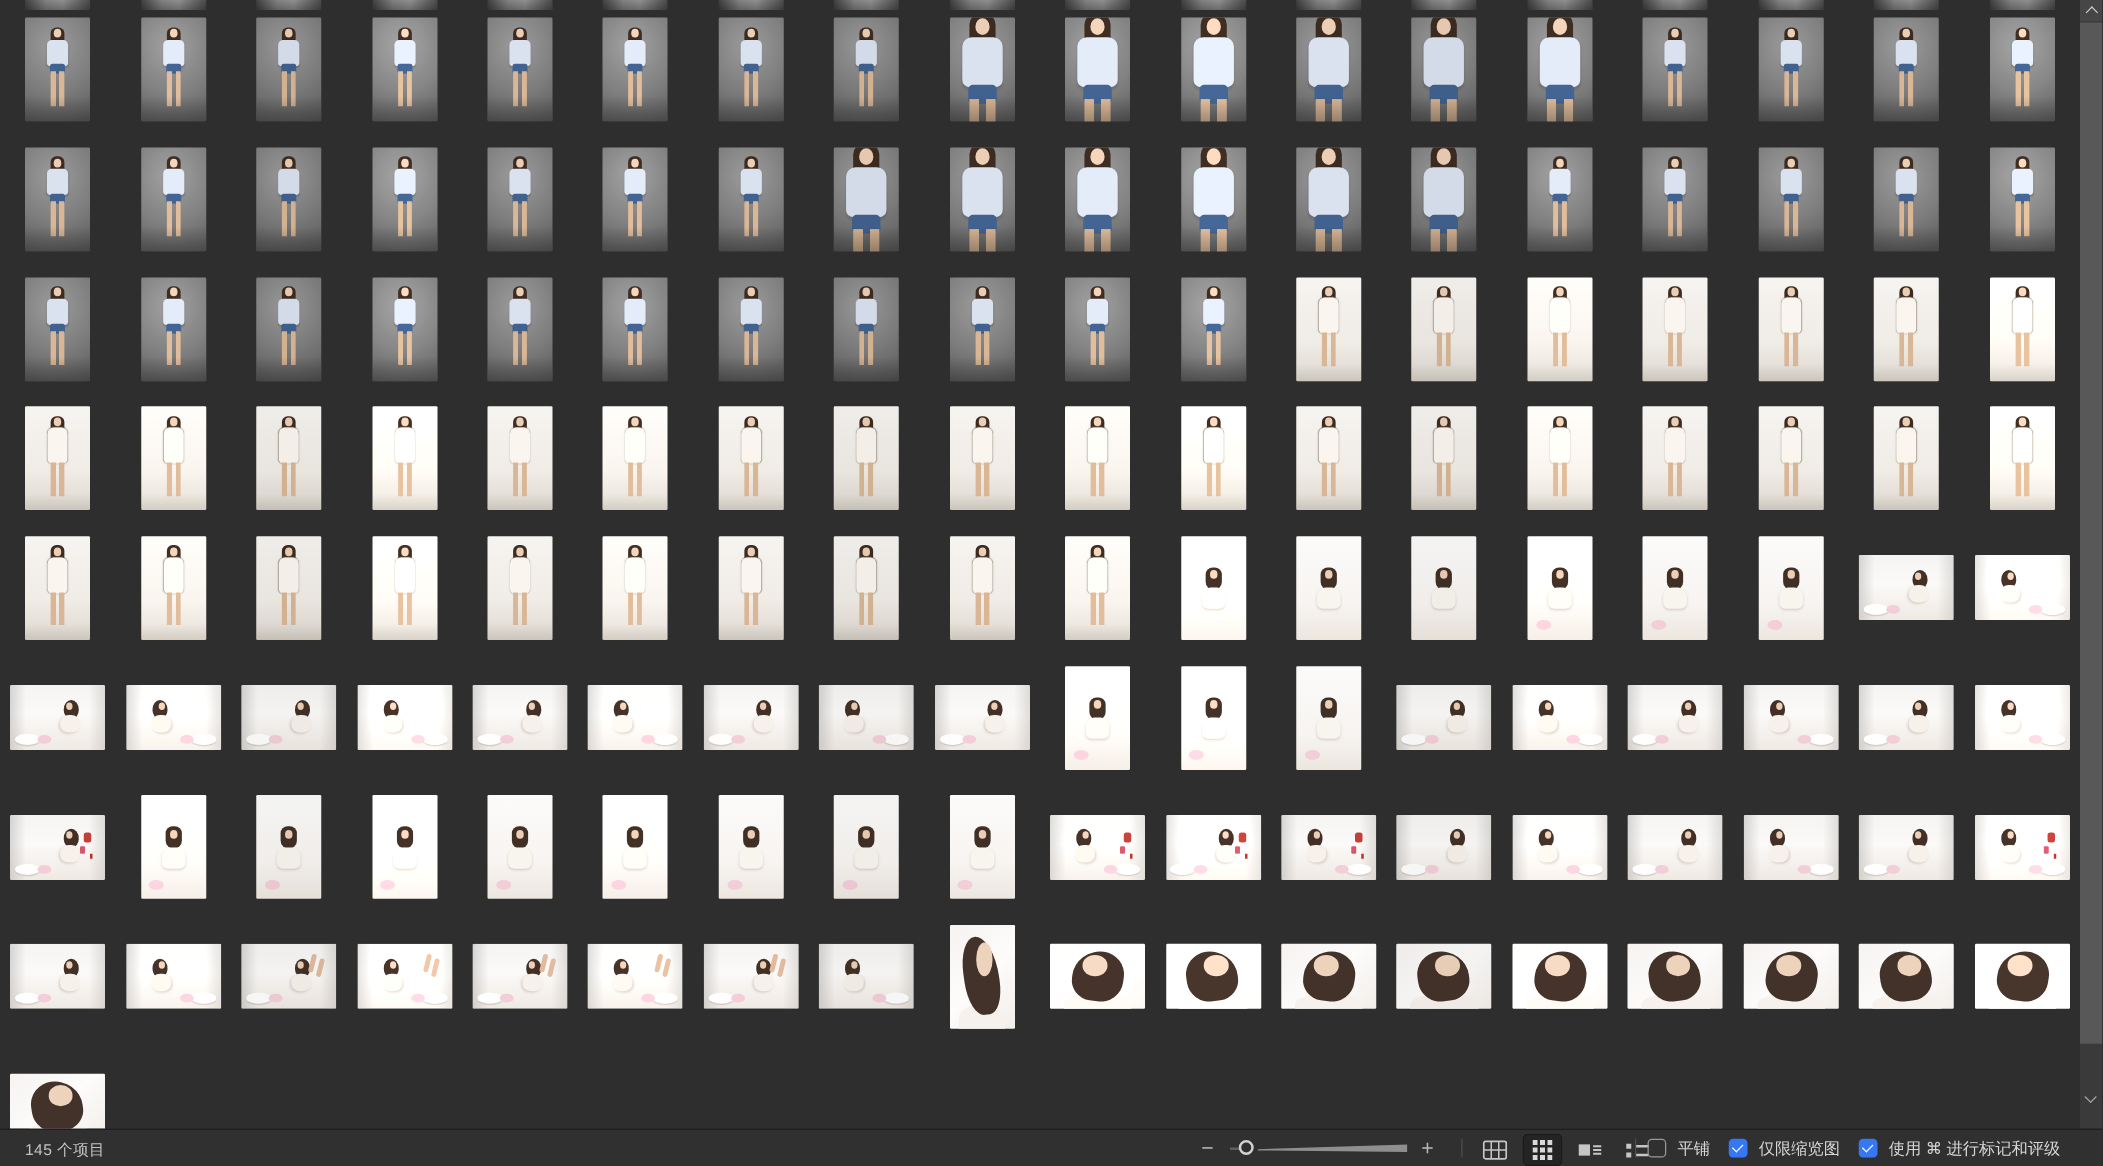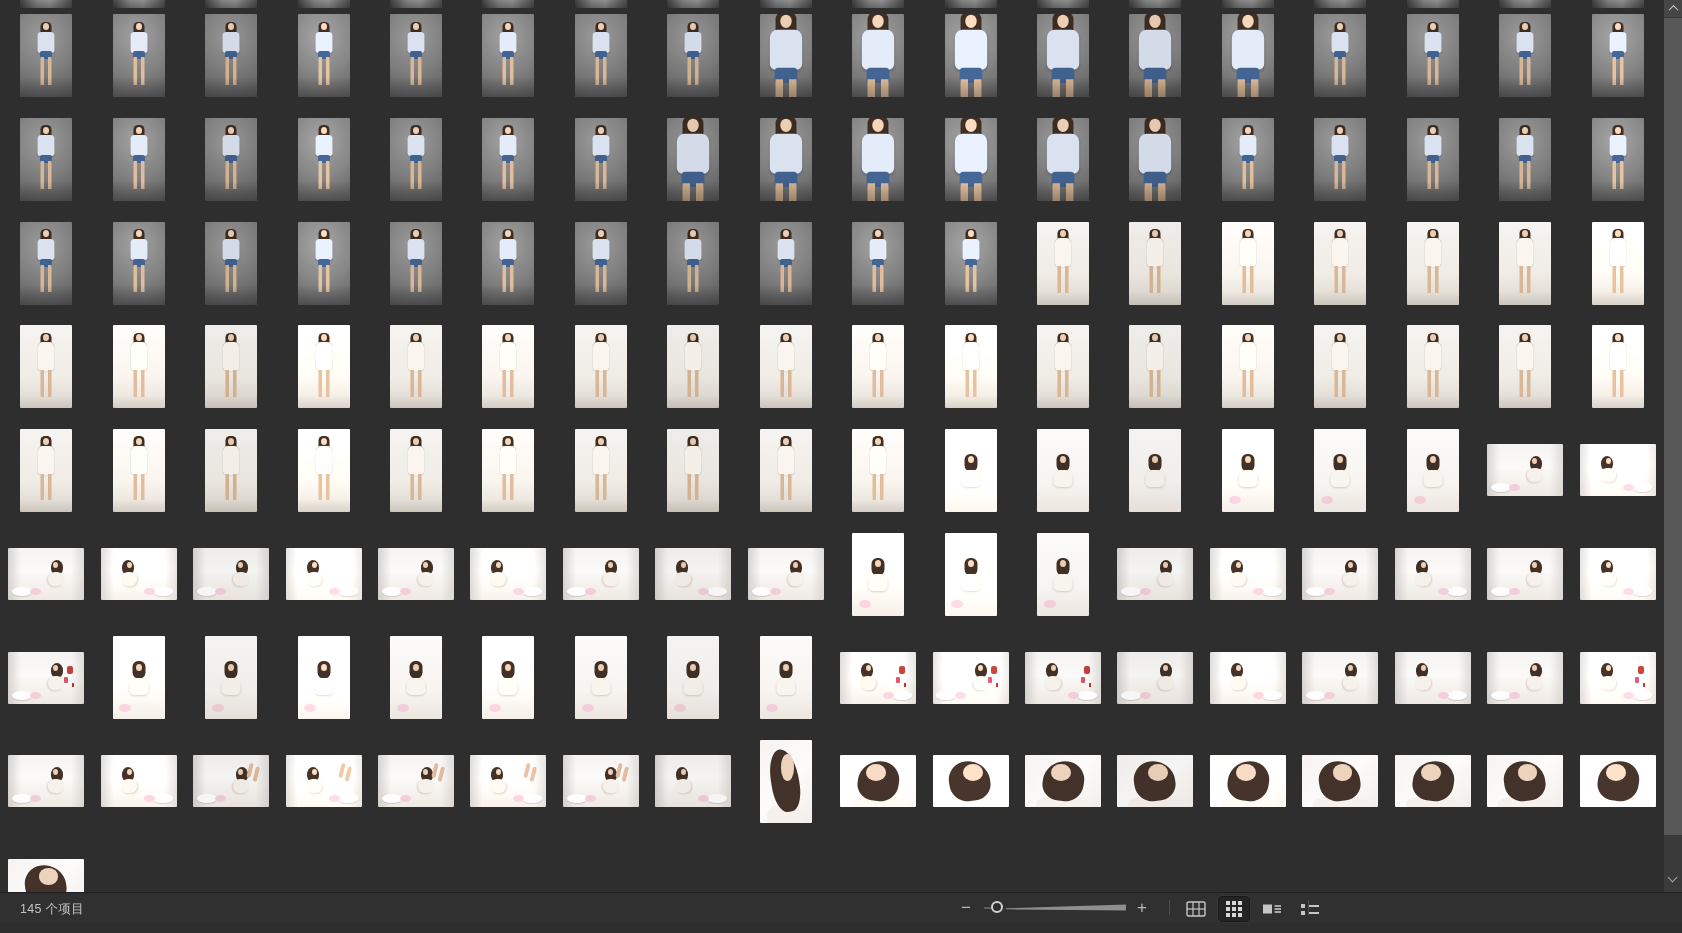--- a/index.html
+++ b/index.html
@@ -86,21 +86,21 @@
   #scrollbar{position:absolute;right:0;top:0;width:18px;height:903px;background:#3a3a3a;}
   .sb-up{position:absolute;top:0;left:0;width:18px;height:17px;background:#464646;
          display:flex;align-items:center;justify-content:center;}
   .chev-up{width:6px;height:6px;border-left:1.6px solid #cfcfcf;border-top:1.6px solid #cfcfcf;
            transform:rotate(45deg) translate(1px,1px);}
   .sb-thumb{position:absolute;top:18px;left:0;width:18px;height:817px;background:#585858;}
   .chev-down{position:absolute;left:5px;top:874px;width:6px;height:6px;
              border-right:1.6px solid #a5a5a5;border-bottom:1.6px solid #a5a5a5;transform:rotate(45deg);}
 
   
-  #statusbar{position:absolute;left:0;bottom:11px;width:1682px;height:30px;background:#303030;
+  #statusbar{position:absolute;left:0;bottom:0;width:1682px;height:30px;background:#303030;
              border-top:1px solid #1e1e1e;box-sizing:border-box;color:#c6c6c6;}
   .count-label{position:absolute;left:20px;top:8px;font-size:12.5px;letter-spacing:.3px;color:#c2c2c2;}
   .zoom-cluster{position:absolute;left:956px;top:0;height:29px;display:flex;align-items:center;}
   .zbtn{width:20px;text-align:center;font-size:17px;color:#b8b8b8;line-height:1;cursor:default;}
   .slider{position:relative;width:152px;height:16px;margin:0 2px;}
   .trk-left{position:absolute;left:6px;top:7.5px;width:8px;height:2px;background:#5e5e5e;}
   .knob{position:absolute;left:13px;top:1.5px;width:12px;height:12px;border-radius:50%;
         border:2px solid #d2d2d2;background:#2f2f2f;box-sizing:border-box;}
   .wedge{position:absolute;left:28px;top:3px;width:120px;height:10px;background:#8f8f8f;
          clip-path:polygon(0 58%,100% 20%,100% 80%,0 68%);}
@@ -1766,15 +1766,23 @@
           <rect x="1" y="3" width="4" height="4" fill="#c6c6c6"></rect>
           <line x1="8" y1="5" x2="19" y2="5" stroke="#c6c6c6" stroke-width="2"></line>
           <rect x="1" y="10" width="4" height="4" fill="#c6c6c6"></rect>
           <line x1="8" y1="12" x2="19" y2="12" stroke="#c6c6c6" stroke-width="2"></line>
         </svg>
       </div>
     </div>
 
     <span class="vsep" style="left:1308px"></span>
 
+    <div class="check-cluster">
+      <span class="cb off"></span>
+      <span class="cb-label">平铺</span>
+      <span class="cb on"></span>
+      <span class="cb-label">仅限缩览图</span>
+      <span class="cb on"></span>
+      <span class="cb-label">使用 ⌘ 进行标记和评级</span>
+    </div>
   </div>
 
 </div>
 
 </body></html>

